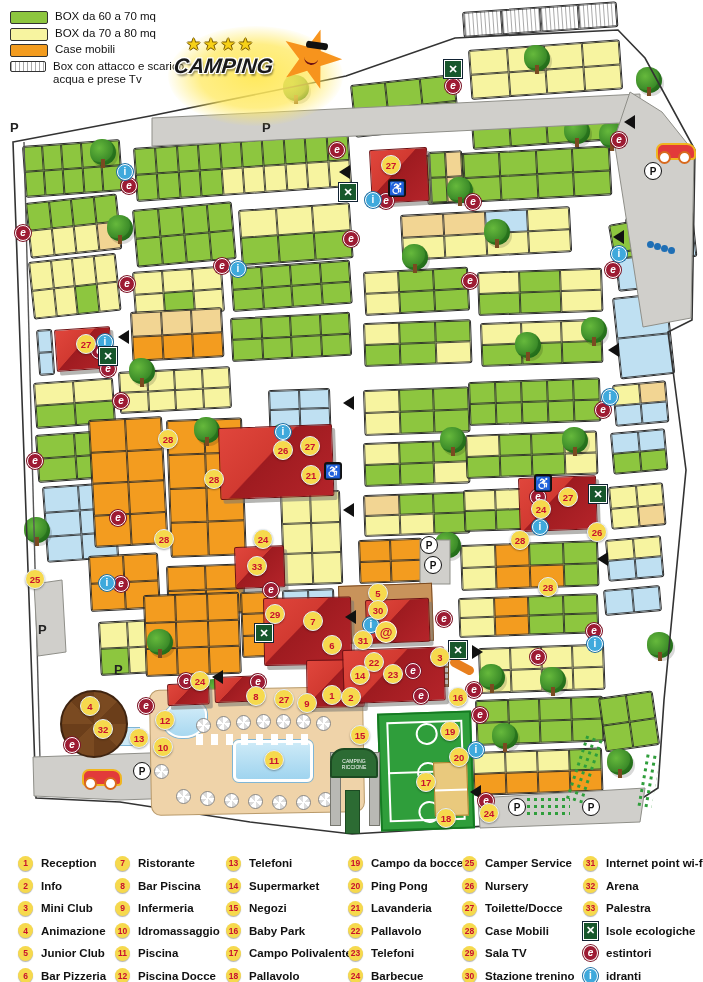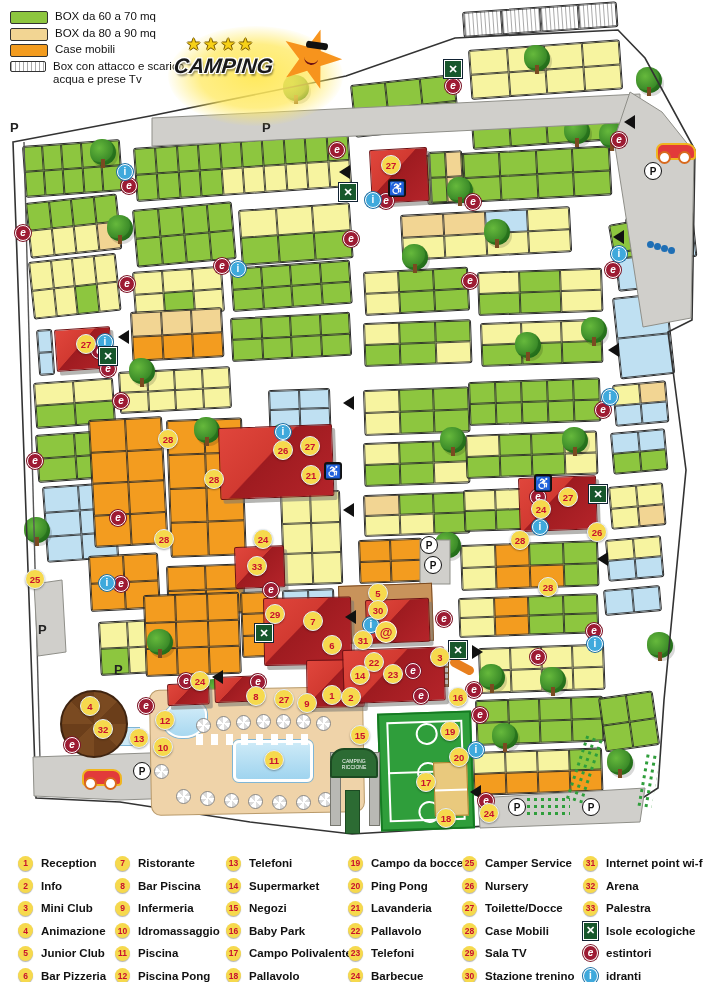--- a/index.html
+++ b/index.html
@@ -1044,22 +1044,22 @@
         <div class="umb" style="left: 154px; top: 764px;"></div>
       </div>
   </div>
 
   <div id="toplegend">
       <div class="tlrow">
         <div class="sw" style="background: rgb(141, 198, 63);"></div>
         <div class="tltext">BOX da 60 a 70 mq</div>
       </div>
       <div class="tlrow">
-        <div class="sw" style="background: rgb(242, 213, 147);"></div>
-        <div class="tltext">BOX da 80 a 90 mq</div>
+        <div class="sw" style="background: rgb(247, 244, 160);"></div>
+        <div class="tltext">BOX da 70 a 80 mq</div>
       </div>
       <div class="tlrow">
         <div class="sw" style="background: rgb(243, 156, 31);"></div>
         <div class="tltext">Case mobili</div>
       </div>
       <div class="tlrow">
         <div class="sw cell h"></div>
         <div class="tltext" style="width: 150px;">Box con attacco e scarico acqua e prese Tv</div>
       </div>
     </div>
@@ -1116,21 +1116,21 @@
         <div class="krow">
           <div class="knum">10</div>
           <div class="klabel">Idromassaggio</div>
         </div>
         <div class="krow">
           <div class="knum">11</div>
           <div class="klabel">Piscina</div>
         </div>
         <div class="krow">
           <div class="knum">12</div>
-          <div class="klabel">Piscina Pong</div>
+          <div class="klabel">Piscina Docce</div>
         </div>
       </div>
       <div class="kcol" style="left: 226px;">
         <div class="krow">
           <div class="knum">13</div>
           <div class="klabel">Telefoni</div>
         </div>
         <div class="krow">
           <div class="knum">14</div>
           <div class="klabel">Supermarket</div>

